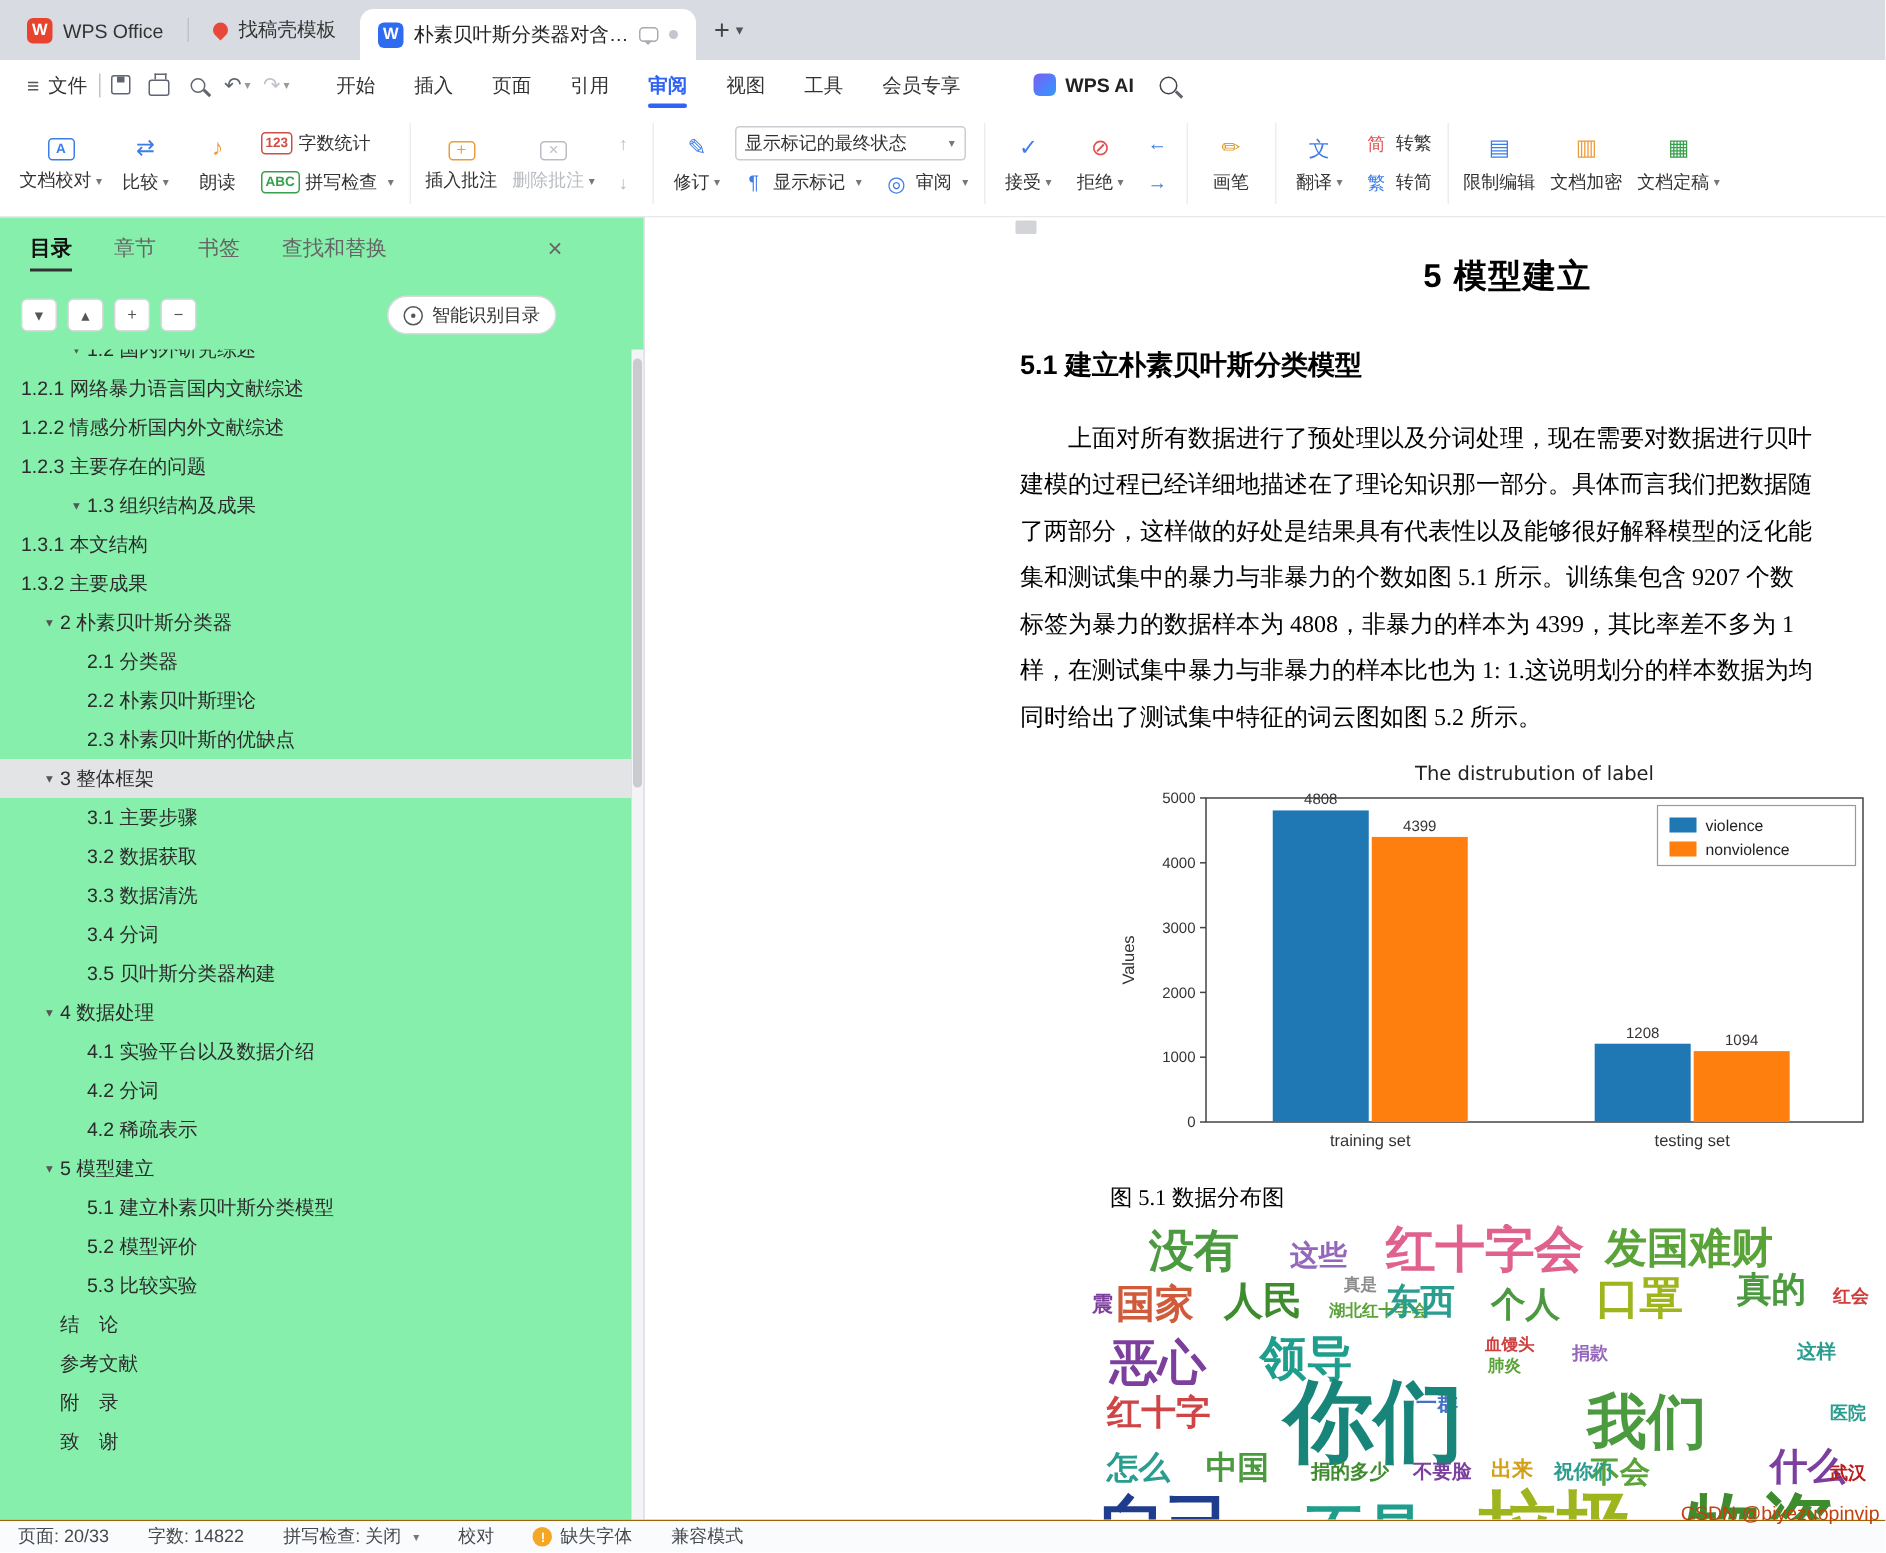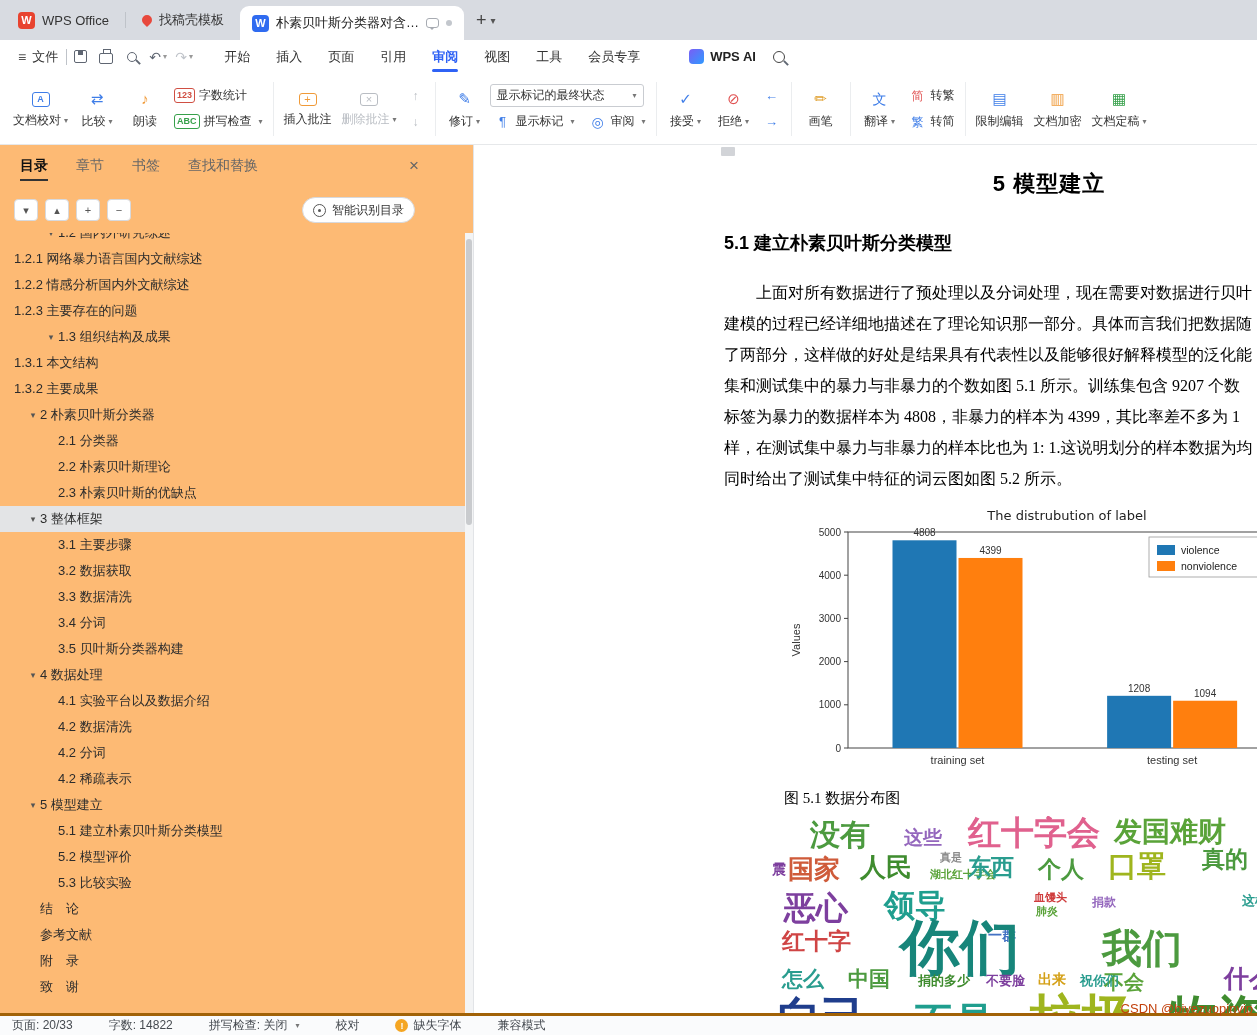--- a/index.html
+++ b/index.html
@@ -56,21 +56,21 @@
 .rib-col{display:flex;flex-direction:column;gap:3px;justify-content:center}
 .rib-row{display:flex;align-items:flex-start;gap:6px}
 .small-btn{display:flex;align-items:center;gap:4px;height:23px;padding:0 4px;border-radius:3px;font-size:12px;color:#333;white-space:nowrap}
 .small-btn.disabled{color:#b9bdc3}
 .small-btn.disabled .ic-g{color:#b9bdc3 !important}
 .select-box{display:flex;align-items:center;justify-content:space-between;width:154px;height:23px;border:1px solid #c9ccd1;border-radius:3px;padding:0 6px;font-size:12px;color:#333;background:#fff}
 .dd{font-size:8px;color:#777;margin-left:3px}
 
 .content{display:flex;height:868px;position:relative}
 
-.sidebar{width:474px;border-right:1px solid #e2e4e7;position:relative;background:#fdba74;flex:none}
+.sidebar{width:430px;border-right:1px solid #e2e4e7;position:relative;background:#86efac;flex:none}
 .sb-tabs{height:42px;display:flex;align-items:center;gap:28px;padding:0 20px;font-size:14px;color:#666}
 .sb-tab{position:relative;height:42px;display:flex;align-items:center}
 .sb-tab.active{color:#111;font-weight:bold}
 .sb-tab.active::after{content:"";position:absolute;bottom:6px;left:0;right:0;height:2px;background:#333}
 .sb-close{margin-left:auto;margin-right:34px;color:#666;font-size:17px}
 .sb-controls{height:46px;display:flex;align-items:center;gap:7px;padding:0 14px}
 .sq{width:24px;height:22px;border:1px solid #d7d9dd;border-radius:4px;display:flex;align-items:center;justify-content:center;font-size:11px;color:#555;background:#fff}
 .smart{margin-left:auto;margin-right:44px;height:26px;display:flex;align-items:center;gap:6px;padding:0 10px;border:1px solid #d7d9dd;border-radius:14px;font-size:12px;color:#333;background:#fff}
 .i-scan{width:13px;height:13px;border:1.4px solid #555;border-radius:50%;position:relative;display:inline-block}
 .i-scan::after{content:"";position:absolute;left:4px;top:4px;width:3px;height:3px;border-radius:50%;background:#555}
@@ -91,21 +91,21 @@
 .doc-h2{margin-top:32px;font-size:18px;font-weight:bold;color:#000}
 .doc-para{margin-top:22px;font-family:"Liberation Serif","DejaVu Serif",serif;font-size:16px;color:#000}
 .doc-line{height:31px;line-height:31px;white-space:nowrap;overflow:hidden}
 .doc-line.first{text-indent:2em}
 .fig-wrap{margin-top:12px;margin-left:60px;width:512px}
 .fig-caption{font-size:15px;margin-top:2px;color:#000;font-family:"Liberation Serif","DejaVu Serif",serif}
 .wordcloud{position:relative;margin-top:8px;margin-left:48px;width:530px;height:240px;overflow:hidden;background:#fff}
 .wc-word{position:absolute;font-weight:bold;white-space:nowrap;line-height:1}
 .watermark{position:absolute;right:4px;top:1001px;font-size:13px;color:#c2410c;z-index:6}
 
-.statusbar{height:22px;border-top:3px solid #a16207;background:#fafbfc;display:flex;align-items:center;gap:36px;padding:0 12px;font-size:12px;color:#454a50}
+.statusbar{height:22px;border-top:1px solid #a16207;background:#fafbfc;display:flex;align-items:center;gap:26px;padding:0 12px;font-size:12px;color:#454a50}
 .st{display:flex;align-items:center;gap:5px;white-space:nowrap}
 .i-warn{display:inline-flex;width:13px;height:13px;border-radius:50%;background:#f5a623;color:#fff;font-size:9px;font-weight:bold;align-items:center;justify-content:center}
 </style>
 </head>
 <body>
 
 <div class="tabbar">
   <div class="home-tab">
     <span class="wlogo red">W</span>
     <span>WPS Office</span>
@@ -437,24 +437,20 @@
           <span class="tri"></span>
           <span class="toc-label">3.5 贝叶斯分类器构建</span>
         </div>
         <div class="toc-item lv1">
           <span class="tri">▾</span>
           <span class="toc-label">4 数据处理</span>
         </div>
         <div class="toc-item lv2">
           <span class="tri"></span>
           <span class="toc-label">4.1 实验平台以及数据介绍</span>
-        </div>
-        <div class="toc-item lv2">
-          <span class="tri"></span>
-          <span class="toc-label">4.2 数据清洗</span>
         </div>
         <div class="toc-item lv2">
           <span class="tri"></span>
           <span class="toc-label">4.2 分词</span>
         </div>
         <div class="toc-item lv2">
           <span class="tri"></span>
           <span class="toc-label">4.2 稀疏表示</span>
         </div>
         <div class="toc-item lv1">
@@ -565,21 +561,21 @@
           <span class="wc-word" style="left: 262px; top: 76px; font-size: 11px; color: rgb(207, 61, 61);">血馒头</span>
           <span class="wc-word" style="left: 264px; top: 90px; font-size: 11px; color: rgb(90, 163, 57);">肺炎</span>
           <span class="wc-word" style="left: 320px; top: 80px; font-size: 12px; color: rgb(148, 103, 189);">捐款</span>
           <span class="wc-word" style="left: 470px; top: 78px; font-size: 13px; color: rgb(42, 157, 143);">这样</span>
           <span class="wc-word" style="left: 10px; top: 114px; font-size: 23px; color: rgb(207, 68, 68);">红十字</span>
           <span class="wc-word" style="left: 128px; top: 102px; font-size: 60px; color: rgb(23, 133, 122);">你们</span>
           <span class="wc-word" style="left: 330px; top: 112px; font-size: 40px; color: rgb(76, 154, 63);">我们</span>
           <span class="wc-word" style="left: 492px; top: 120px; font-size: 12px; color: rgb(42, 157, 143);">医院</span>
           <span class="wc-word" style="left: 332px; top: 156px; font-size: 20px; color: rgb(90, 163, 57);">不会</span>
           <span class="wc-word" style="left: 452px; top: 150px; font-size: 25px; color: rgb(125, 63, 158);">什么</span>
-          <span class="wc-word" style="left: 10px; top: 152px; font-size: 21px; color: rgb(42, 157, 143);">怎么</span>
+          <span class="wc-word" style="left: 10px; top: 152px; font-size: 21px; color: rgb(42, 157, 143); font-family: Liberation Serif, serif;">怎么</span>
           <span class="wc-word" style="left: 76px; top: 152px; font-size: 21px; color: rgb(76, 154, 63);">中国</span>
           <span class="wc-word" style="left: 146px; top: 158px; font-size: 13px; color: rgb(63, 140, 47);">捐的多少</span>
           <span class="wc-word" style="left: 214px; top: 158px; font-size: 13px; color: rgb(125, 63, 158);">不要脸</span>
           <span class="wc-word" style="left: 266px; top: 156px; font-size: 14px; color: rgb(212, 160, 23);">出来</span>
           <span class="wc-word" style="left: 308px; top: 158px; font-size: 13px; color: rgb(42, 157, 143);">祝你们</span>
           <span class="wc-word" style="left: 492px; top: 160px; font-size: 12px; color: #b91c1c;">武汉</span>
           <span class="wc-word" style="left: 2px; top: 180px; font-size: 48px; color: rgb(31, 61, 140);">自己</span>
           <span class="wc-word" style="left: 142px; top: 186px; font-size: 40px; color: rgb(31, 158, 142);">不是</span>
           <span class="wc-word" style="left: 258px; top: 176px; font-size: 52px; color: rgb(159, 181, 30);">垃圾</span>
           <span class="wc-word" style="left: 396px; top: 178px; font-size: 50px; color: rgb(63, 140, 47);">物资</span>

